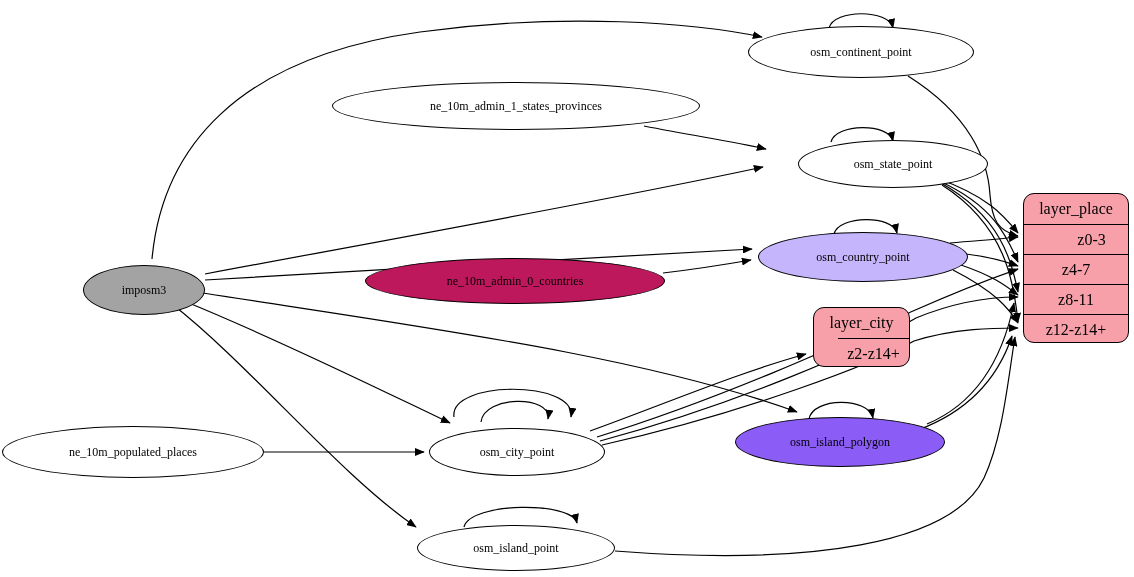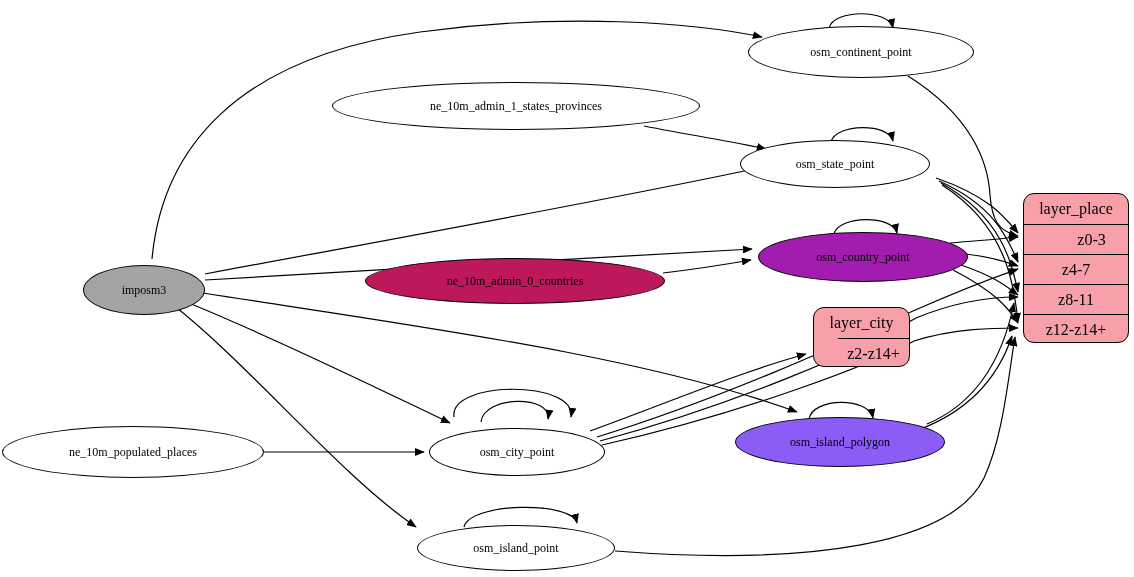--- a/index.html
+++ b/index.html
@@ -94,24 +94,24 @@
       </div>
       <div class="node-ellipse" style="left: 365px; top: 258px; width: 300px; height: 46px; background: #be185d; border-color: rgb(0, 0, 0);">
         <span>ne_10m_admin_0_countries</span>
       </div>
       <div class="node-ellipse" style="left: 2px; top: 426px; width: 262px; height: 52px; background: rgb(255, 255, 255); border-color: rgb(0, 0, 0);">
         <span>ne_10m_populated_places</span>
       </div>
       <div class="node-ellipse" style="left: 748px; top: 26px; width: 226px; height: 52px; background: rgb(255, 255, 255); border-color: rgb(0, 0, 0);">
         <span>osm_continent_point</span>
       </div>
-      <div class="node-ellipse" style="left: 740px; top: 140px; width: 190px; height: 48px; background: rgb(255, 255, 255); border-color: rgb(0, 0, 0);">
+      <div class="node-ellipse" style="left: 798px; top: 140px; width: 190px; height: 48px; background: rgb(255, 255, 255); border-color: rgb(0, 0, 0);">
         <span>osm_state_point</span>
       </div>
-      <div class="node-ellipse" style="left: 758px; top: 232px; width: 210px; height: 50px; background: #a21caf; border-color: rgb(0, 0, 0);">
+      <div class="node-ellipse" style="left: 758px; top: 232px; width: 210px; height: 50px; background: #c4b5fd; border-color: rgb(0, 0, 0);">
         <span>osm_country_point</span>
       </div>
       <div class="node-ellipse" style="left: 429px; top: 428px; width: 176px; height: 48px; background: rgb(255, 255, 255); border-color: rgb(0, 0, 0);">
         <span>osm_city_point</span>
       </div>
       <div class="node-ellipse" style="left: 735px; top: 417px; width: 210px; height: 50px; background: #8b5cf6; border-color: rgb(0, 0, 0);">
         <span>osm_island_polygon</span>
       </div>
       <div class="node-ellipse" style="left: 417px; top: 525px; width: 198px; height: 46px; background: rgb(255, 255, 255); border-color: rgb(0, 0, 0);">
         <span>osm_island_point</span>

